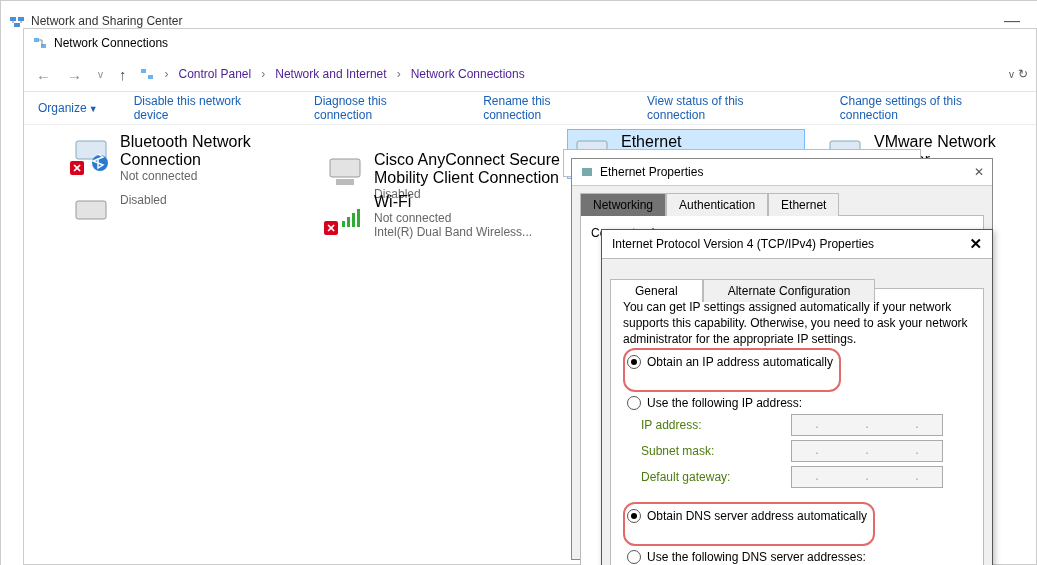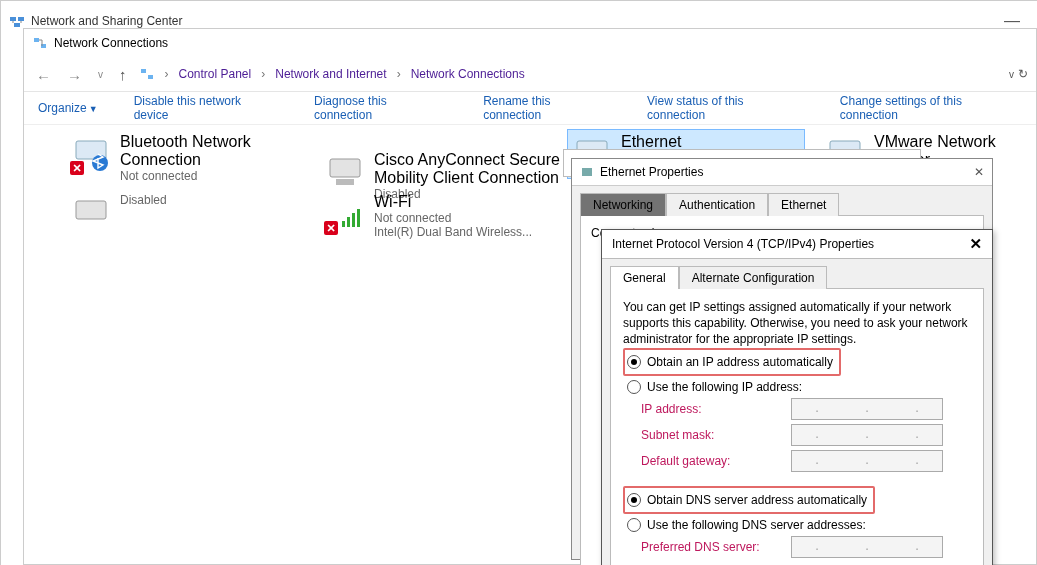--- a/index.html
+++ b/index.html
@@ -37,30 +37,30 @@
 .dlgProps .ttl .ico{width:14px;height:14px;margin-right:6px}
 .dlgProps .tabs{display:flex;margin:6px 8px 0 8px}
 .dlgProps .tab{padding:4px 12px;border:1px solid #bbb;border-bottom:none;background:#f0f0f0;position:relative;top:1px}
 .dlgProps .tab.on{background:#737373;z-index:2}
 .dlgProps .body{margin:0 8px 8px 8px;border:1px solid #bbb;background:#fff;height:340px;padding:10px}
 
 .dlgIP{position:absolute;left:600px;top:228px;width:390px;height:340px;border:1px solid #555;background:#f0f0f0;box-shadow:2px 2px 6px rgba(0,0,0,.25)}
 .dlgIP .ttl{height:28px;background:#fff;display:flex;align-items:center;padding:0 10px;border-bottom:1px solid #bbb;font-size:12px}
 .dlgIP .ttl .x{margin-left:auto;font-size:15px;font-weight:bold}
 .dlgIP .tabs{display:flex;margin:6px 8px 0 8px}
-.dlgIP .tab{padding:4px 12px;border:1px solid #bbb;border-bottom:none;background:#f0f0f0;position:relative;top:1px}
+.dlgIP .tab{padding:4px 24px;border:1px solid #bbb;border-bottom:none;background:#f0f0f0;position:relative;top:14px}
 .dlgIP .tab.on{background:#fff;z-index:2}
 .dlgIP .body{margin:0 8px 8px 8px;border:1px solid #bbb;background:#fff;height:280px;padding:10px 12px;font-size:12px}
 .dlgIP .desc{margin-bottom:0;line-height:1.35}
 .radio{display:flex;align-items:center;gap:6px;margin:4px 0}
 .r-outer{width:12px;height:12px;border:1px solid #555;border-radius:50%;display:flex;align-items:center;justify-content:center}
 .r-outer.on::after{content:"";width:6px;height:6px;background:#000;border-radius:50%}
-.hl{border:2px solid #e36a6a;border-radius:2px;padding:1px 6px 1px 2px;display:inline-flex}
+.hl{border:2px solid #e36a6a;border-radius:12px;padding:1px 6px 17px 2px;display:inline-flex}
 .fieldrow{display:flex;align-items:center;margin:4px 0 4px 18px}
-.fieldrow .lbl{width:150px;color:#be185d}
+.fieldrow .lbl{width:150px;color:#4d7c0f}
 .ipbox{width:150px;height:20px;border:1px solid #aaa;background:#fff;display:flex;align-items:center;justify-content:space-around;color:#aaa;font-family:Consolas,monospace;font-size:11px}
 .ipbox.dis{background:#f4f4f4}
 </style>
 </head>
 <body>
 
 <div class="w1">
   <div class="w1-title">
     <svg class="ico" viewBox="0 0 16 16">
         <rect x="1" y="4" width="6" height="4" fill="#4a90d9"></rect>

